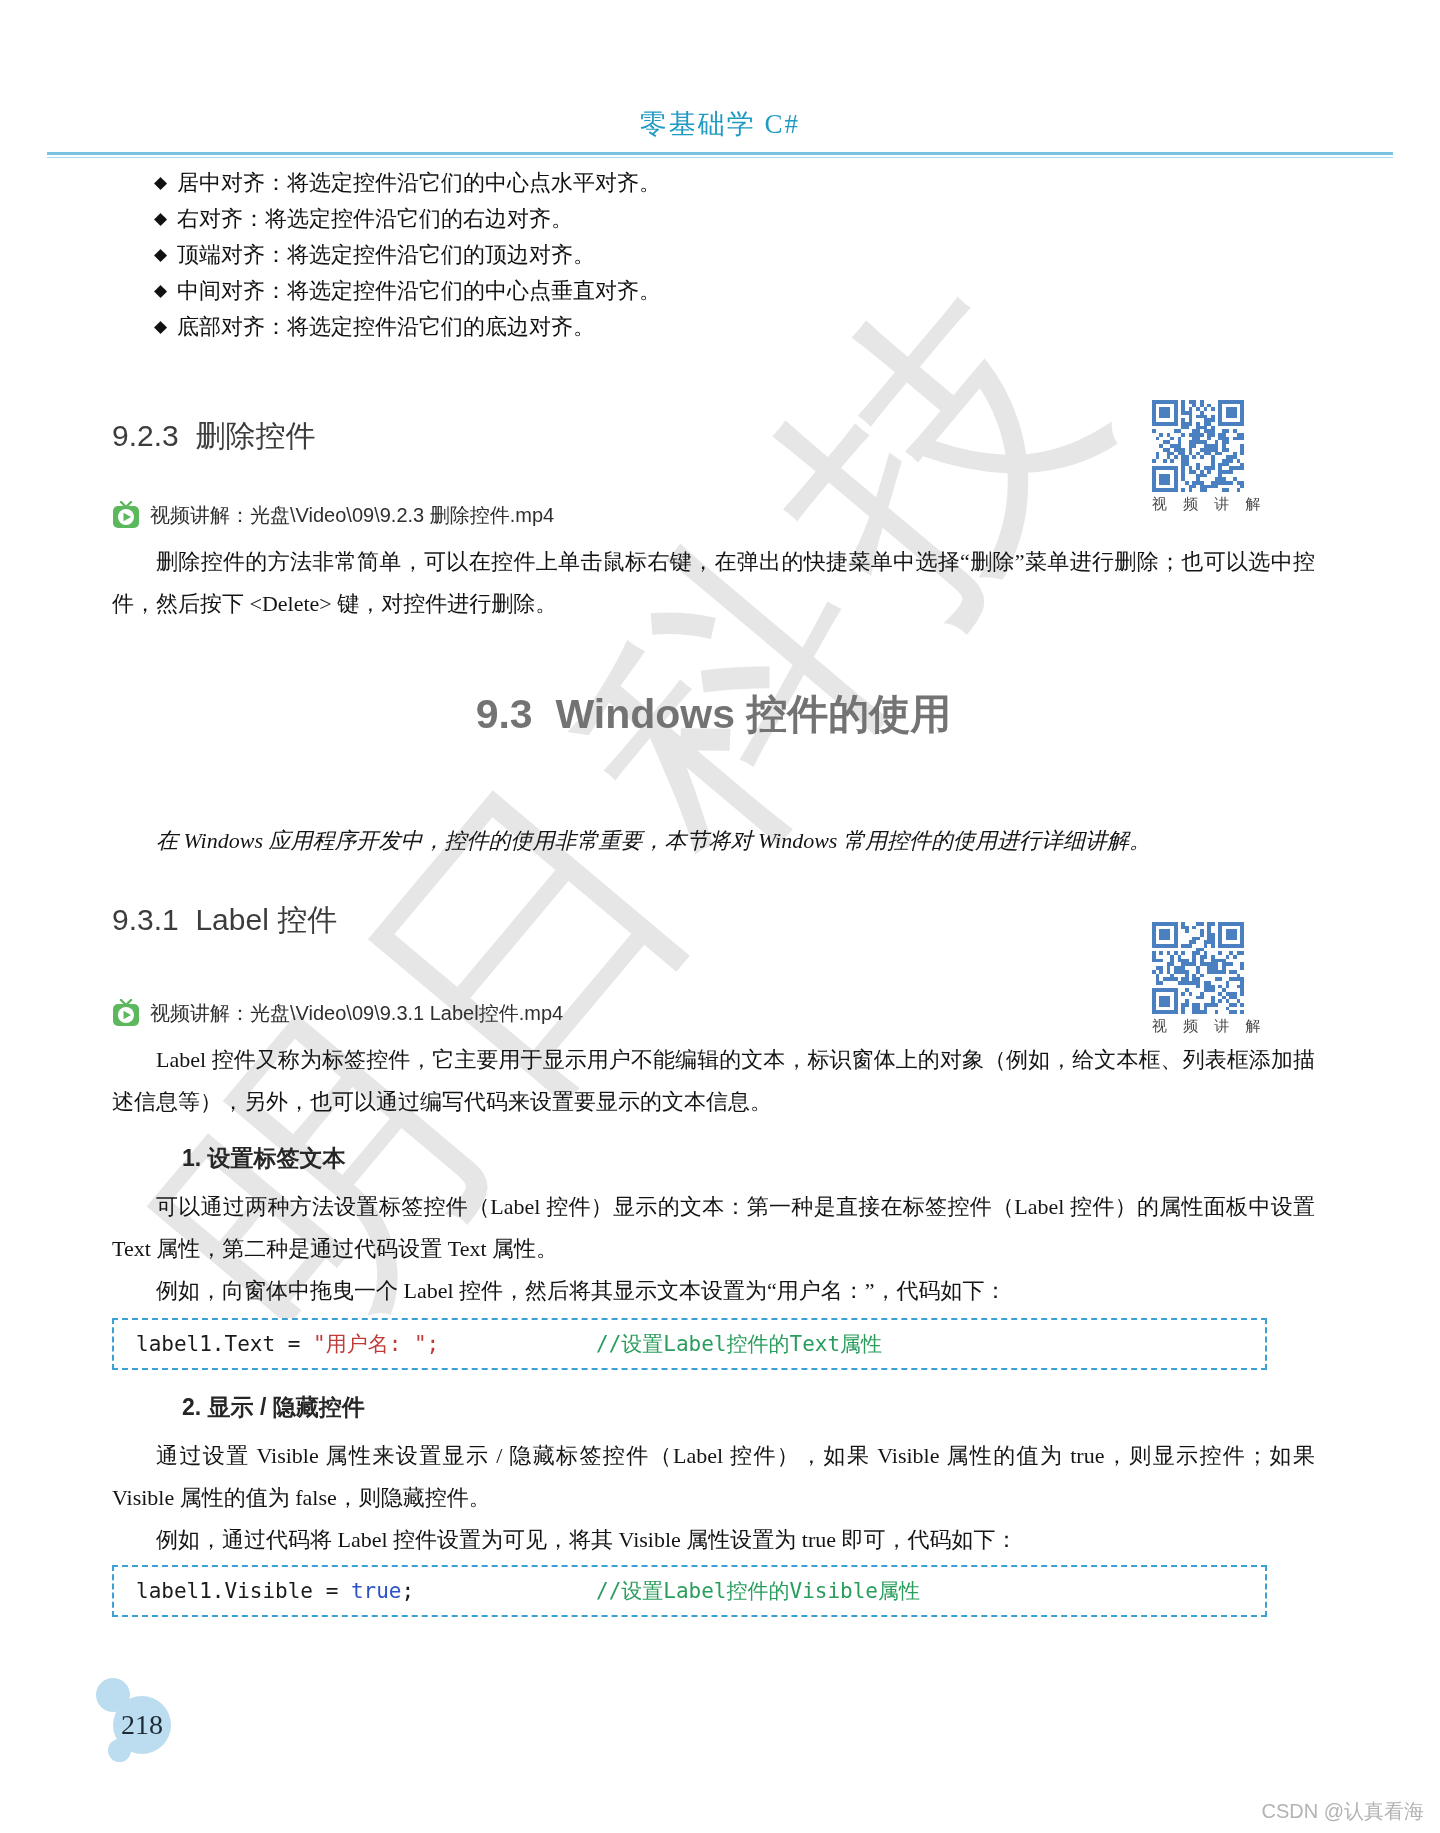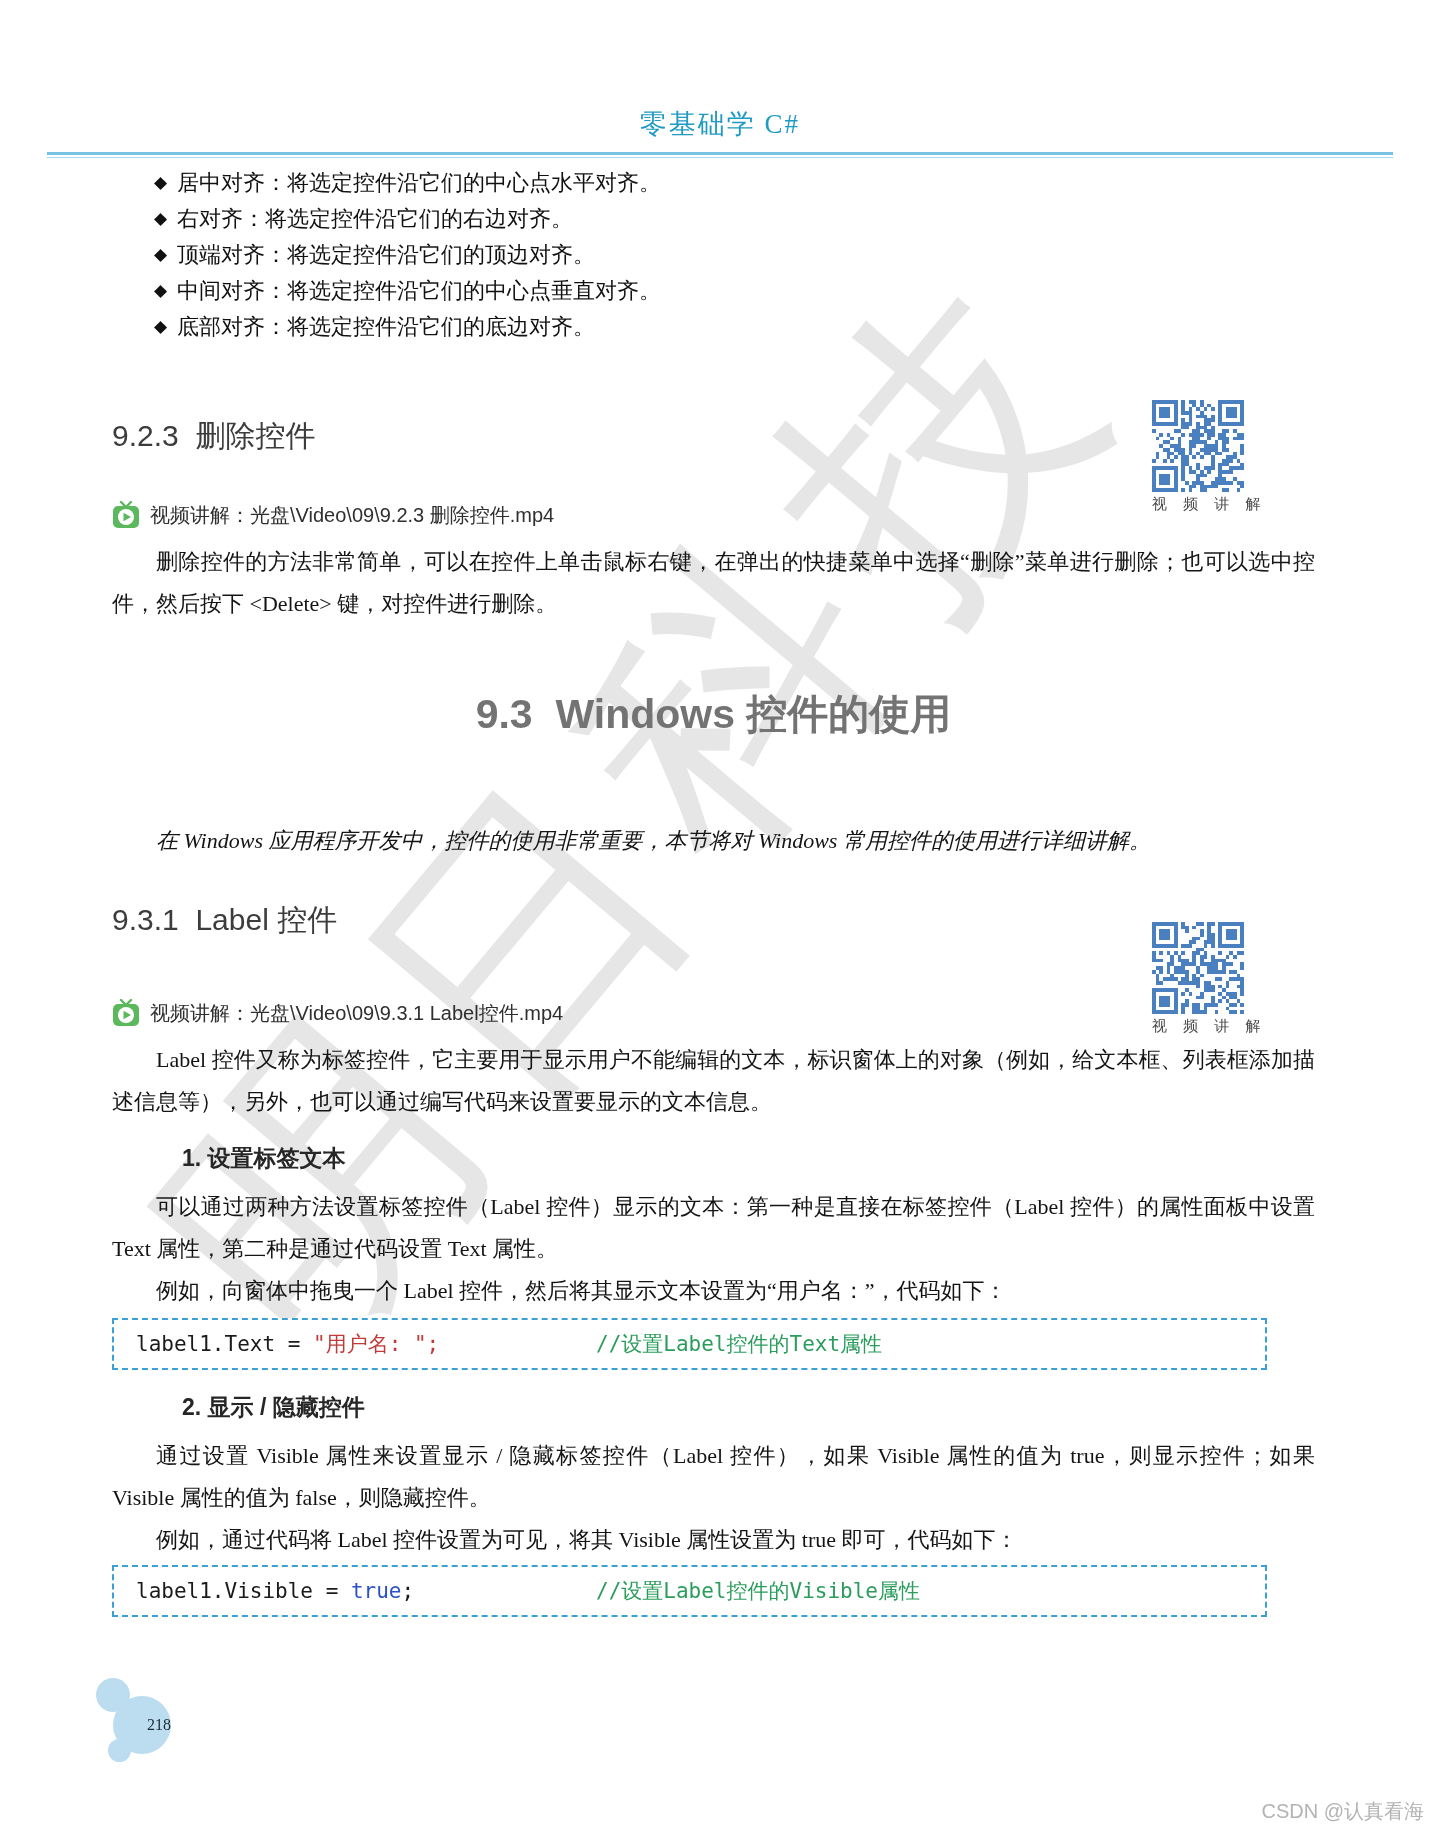--- a/index.html
+++ b/index.html
@@ -91,22 +91,22 @@
   .qr-block-1 { top:398px; }
   .qr-block-2 { top:920px; }
   .qr-svg { width:92px; height:92px; display:block; shape-rendering:crispEdges; background:#fdfdfd; }
   .qr-caption {
     margin-top:3px; font-size:15px; color:#4a4a4a; letter-spacing:6px;
     font-family:"Liberation Sans","DejaVu Sans",sans-serif; white-space:nowrap;
   }
   
   .bubble { position:absolute; border-radius:50%; background:#bcdcf0; z-index:1; }
   .bubble-big { left:113px; top:1696px; width:58px; height:58px;
-    display:flex; align-items:center; justify-content:flex-end;
-    font-size:16px; color:#1c2b36; }
+    display:flex; align-items:center; justify-content:center;
+    font-size:28px; color:#1c2b36; }
   .bubble-mid { left:96px; top:1678px; width:34px; height:34px; }
   .bubble-small { left:108px; top:1739px; width:23px; height:23px; }
   
   .csdn-mark {
     position:absolute; right:16px; bottom:8px;
     font-size:20px; color:#b3b3b3;
     font-family:"Liberation Sans","DejaVu Sans",sans-serif; z-index:2;
   }
 </style>
 </head>

